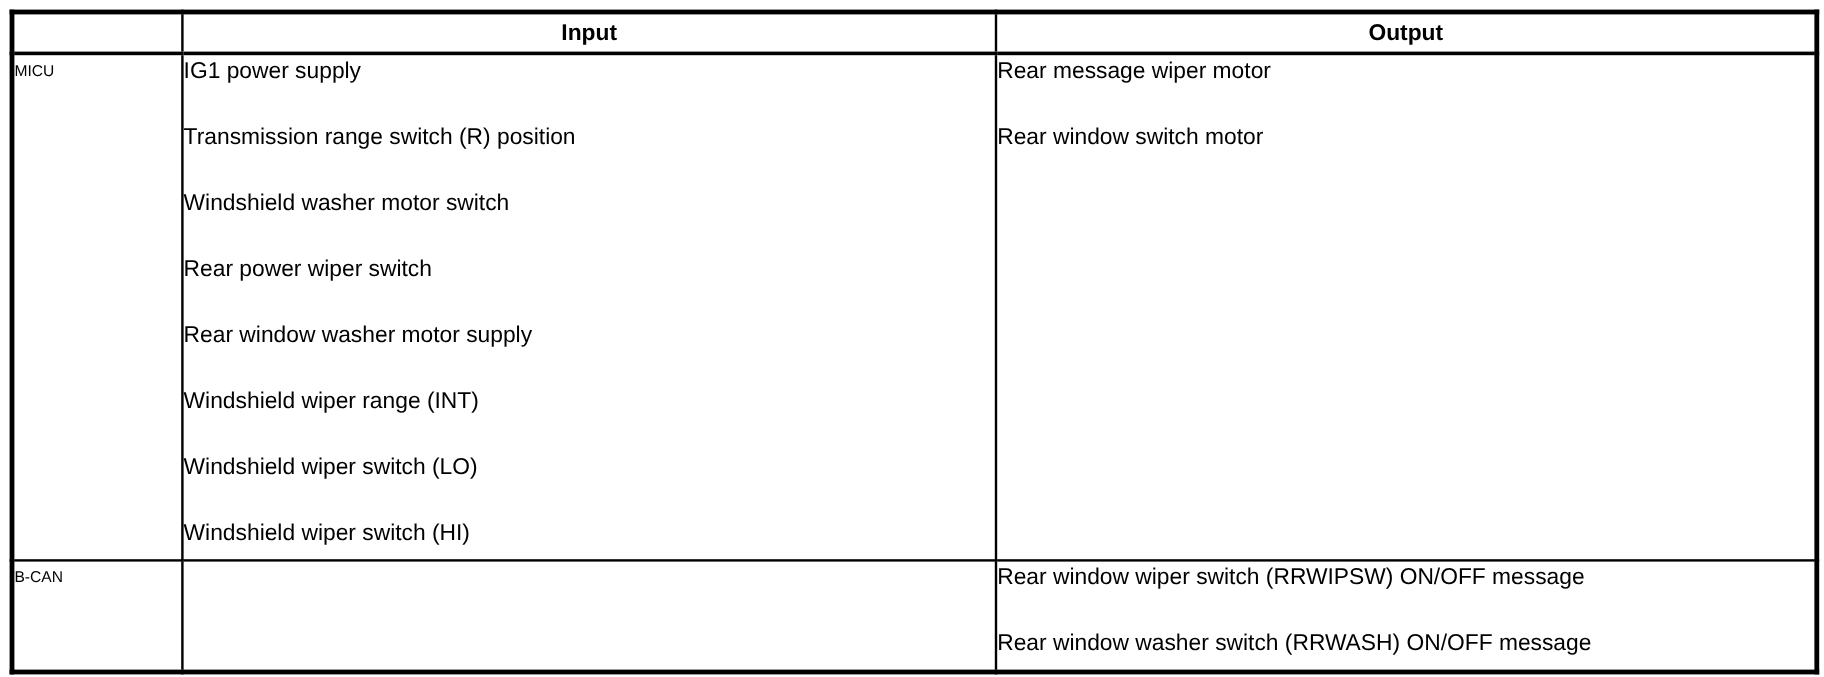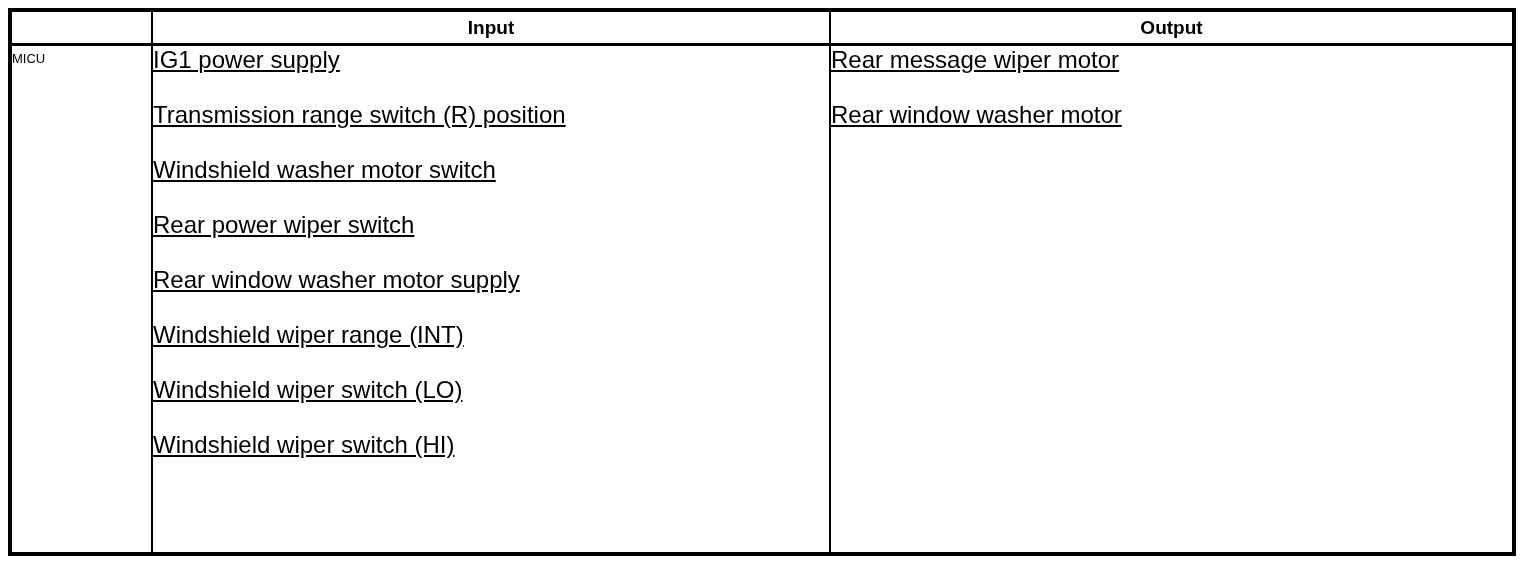--- a/index.html
+++ b/index.html
@@ -53,22 +53,21 @@
     line-height: 31px;
   }
   td.src-cell {
     font-size: 13px;
     line-height: 25px;
     padding: 5px 3px 0 3px;
     white-space: nowrap;
   }
   td.list-cell {
     padding: 6px 4px 0 4px;
-    font-size: 24px;
-    text-decoration: underline;
+    font-size: 19px;
   }
   .item {
     margin: 0 0 28px 0;
     line-height: 27px;
     white-space: nowrap;
   }
   .item:last-child { margin-bottom: 8px; }
   tr.row-bcan { height: 93px; }
   tr.row-micu { height: 420px; }
 </style>
@@ -97,18 +96,26 @@
           <div class="item">Transmission range switch (R) position</div>
           <div class="item">Windshield washer motor switch</div>
           <div class="item">Rear power wiper switch</div>
           <div class="item">Rear window washer motor supply</div>
           <div class="item">Windshield wiper range (INT)</div>
           <div class="item">Windshield wiper switch (LO)</div>
           <div class="item">Windshield wiper switch (HI)</div>
         </td>
         <td class="list-cell">
           <div class="item">Rear message wiper motor</div>
-          <div class="item">Rear window washer motor</div>
+          <div class="item">Rear window switch motor</div>
+        </td>
+      </tr>
+      <tr class="row-bcan">
+        <td class="src-cell">B-CAN</td>
+        <td class="list-cell"></td>
+        <td class="list-cell">
+          <div class="item">Rear window wiper switch (RRWIPSW) ON/OFF message</div>
+          <div class="item">Rear window washer switch (RRWASH) ON/OFF message</div>
         </td>
       </tr>
     </tbody>
   </table>
 </div>
 
 </body></html>

